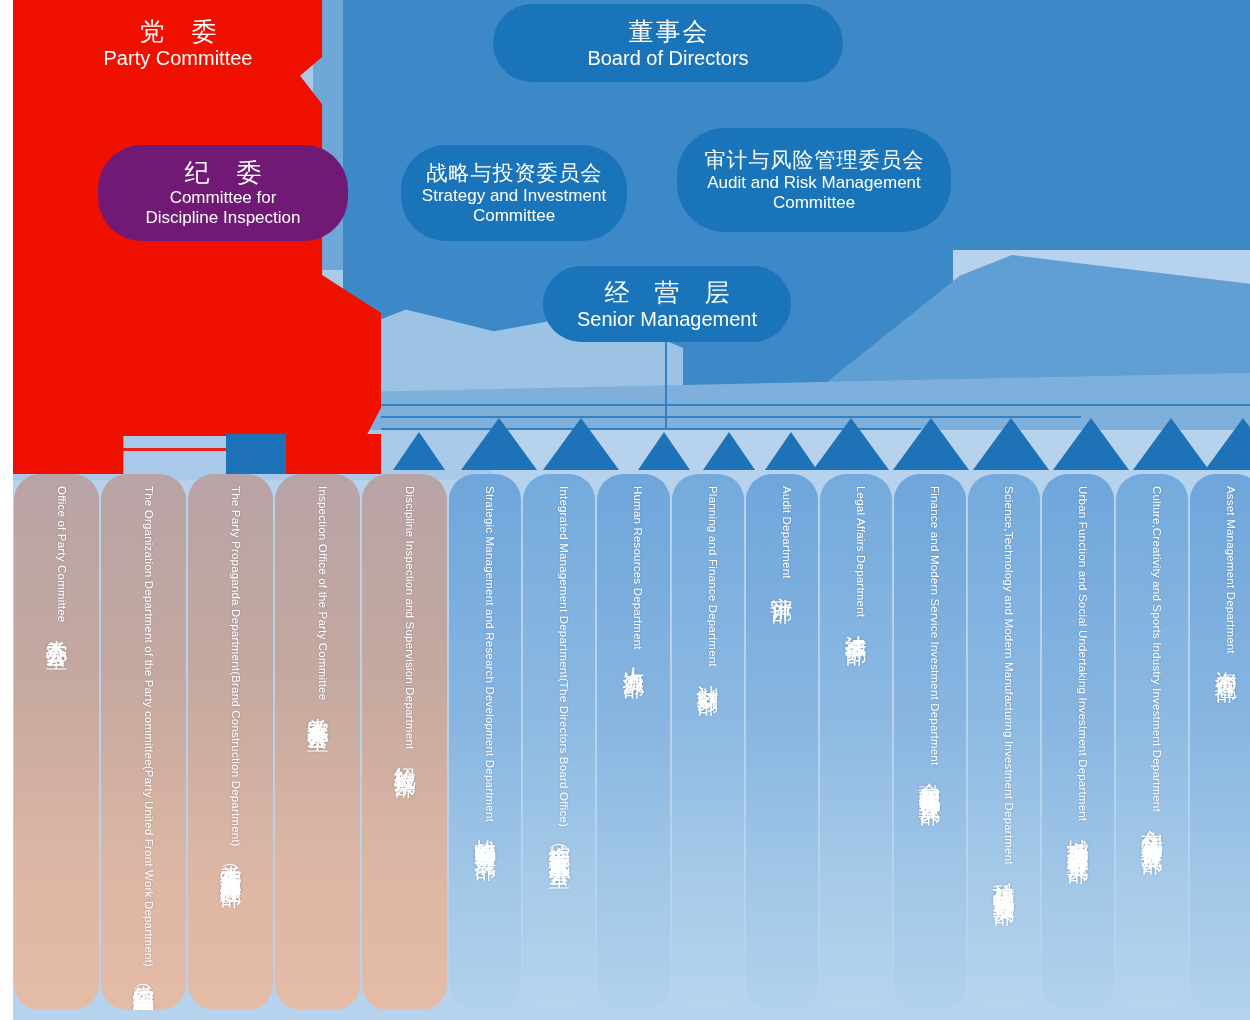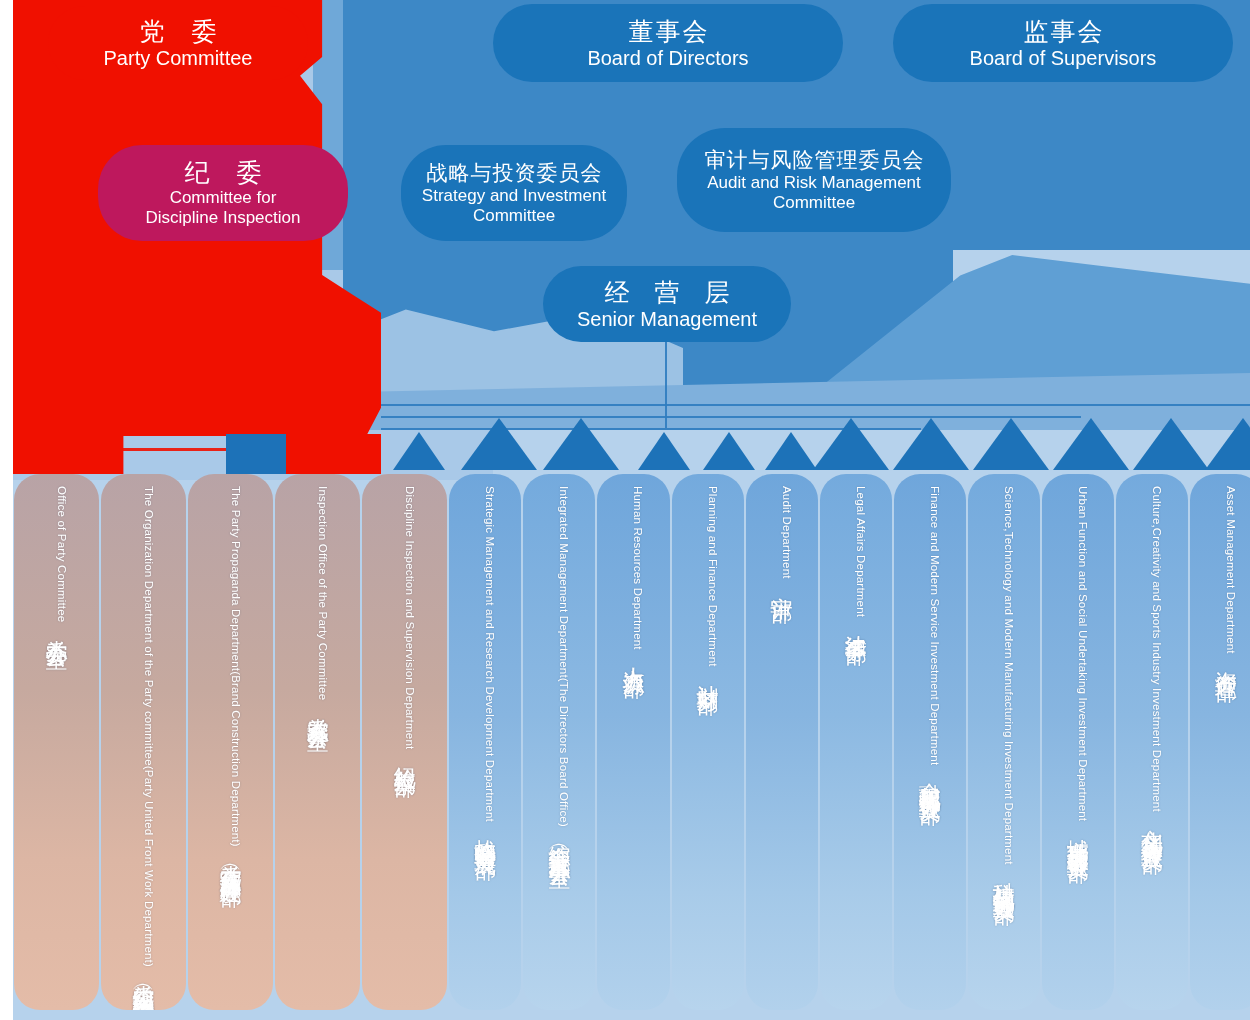--- a/index.html
+++ b/index.html
@@ -85,21 +85,21 @@
     position:absolute;
     display:flex;flex-direction:column;align-items:center;justify-content:center;
     color:#fff;text-align:center;line-height:1.12;
   }
   .bubble .cn{font-size:25px;letter-spacing:10px;text-indent:10px;font-weight:400;margin-bottom:2px;}
   .bubble .en{font-size:20px;font-weight:400;}
   .bubble.small .cn{font-size:21px;letter-spacing:1px;text-indent:1px;}
   .bubble.small .en{font-size:17px;line-height:1.16;}
 
   .b-party     {left:35px;  top:6px;   width:260px;height:74px; border-radius:38px;background:#f01000;}
-  .b-discipline{left:85px;  top:145px; width:250px;height:96px; border-radius:44px;background:#be185d;}
+  .b-discipline{left:85px;  top:145px; width:250px;height:96px; border-radius:44px;background:#701a75;}
   .b-board     {left:480px; top:4px;   width:350px;height:78px; border-radius:39px;background:#1a74b9;}
   .b-super     {left:880px; top:4px;   width:340px;height:78px; border-radius:39px;background:#1a74b9;}
   .b-strategy  {left:388px; top:145px; width:226px;height:96px; border-radius:45px;background:#1a74b9;}
   .b-audit     {left:664px; top:128px; width:274px;height:104px;border-radius:48px;background:#1a74b9;}
   .b-senior    {left:530px; top:266px; width:248px;height:76px; border-radius:38px;background:#1a74b9;}
   .b-senior .cn{letter-spacing:9px;text-indent:9px;}
 
   
   #columns{
     position:absolute;left:0;top:474px;width:1250px;height:546px;
@@ -201,24 +201,20 @@
     <span class="cn" style="font-size:25px;letter-spacing:10px;text-indent:10px;">纪  委</span>
     <span class="en">Committee for</span>
     <span class="en">Discipline Inspection</span>
   </div>
 
   <div class="bubble b-board">
     <span class="cn" style="letter-spacing:2px;text-indent:2px;">董事会</span>
     <span class="en">Board of Directors</span>
   </div>
 
-  <div class="bubble b-super">
-    <span class="cn" style="letter-spacing:2px;text-indent:2px;">监事会</span>
-    <span class="en">Board of Supervisors</span>
-  </div>
 
   <div class="bubble b-strategy small">
     <span class="cn">战略与投资委员会</span>
     <span class="en">Strategy and Investment</span>
     <span class="en">Committee</span>
   </div>
 
   <div class="bubble b-audit small">
     <span class="cn">审计与风险管理委员会</span>
     <span class="en">Audit and Risk Management</span>

